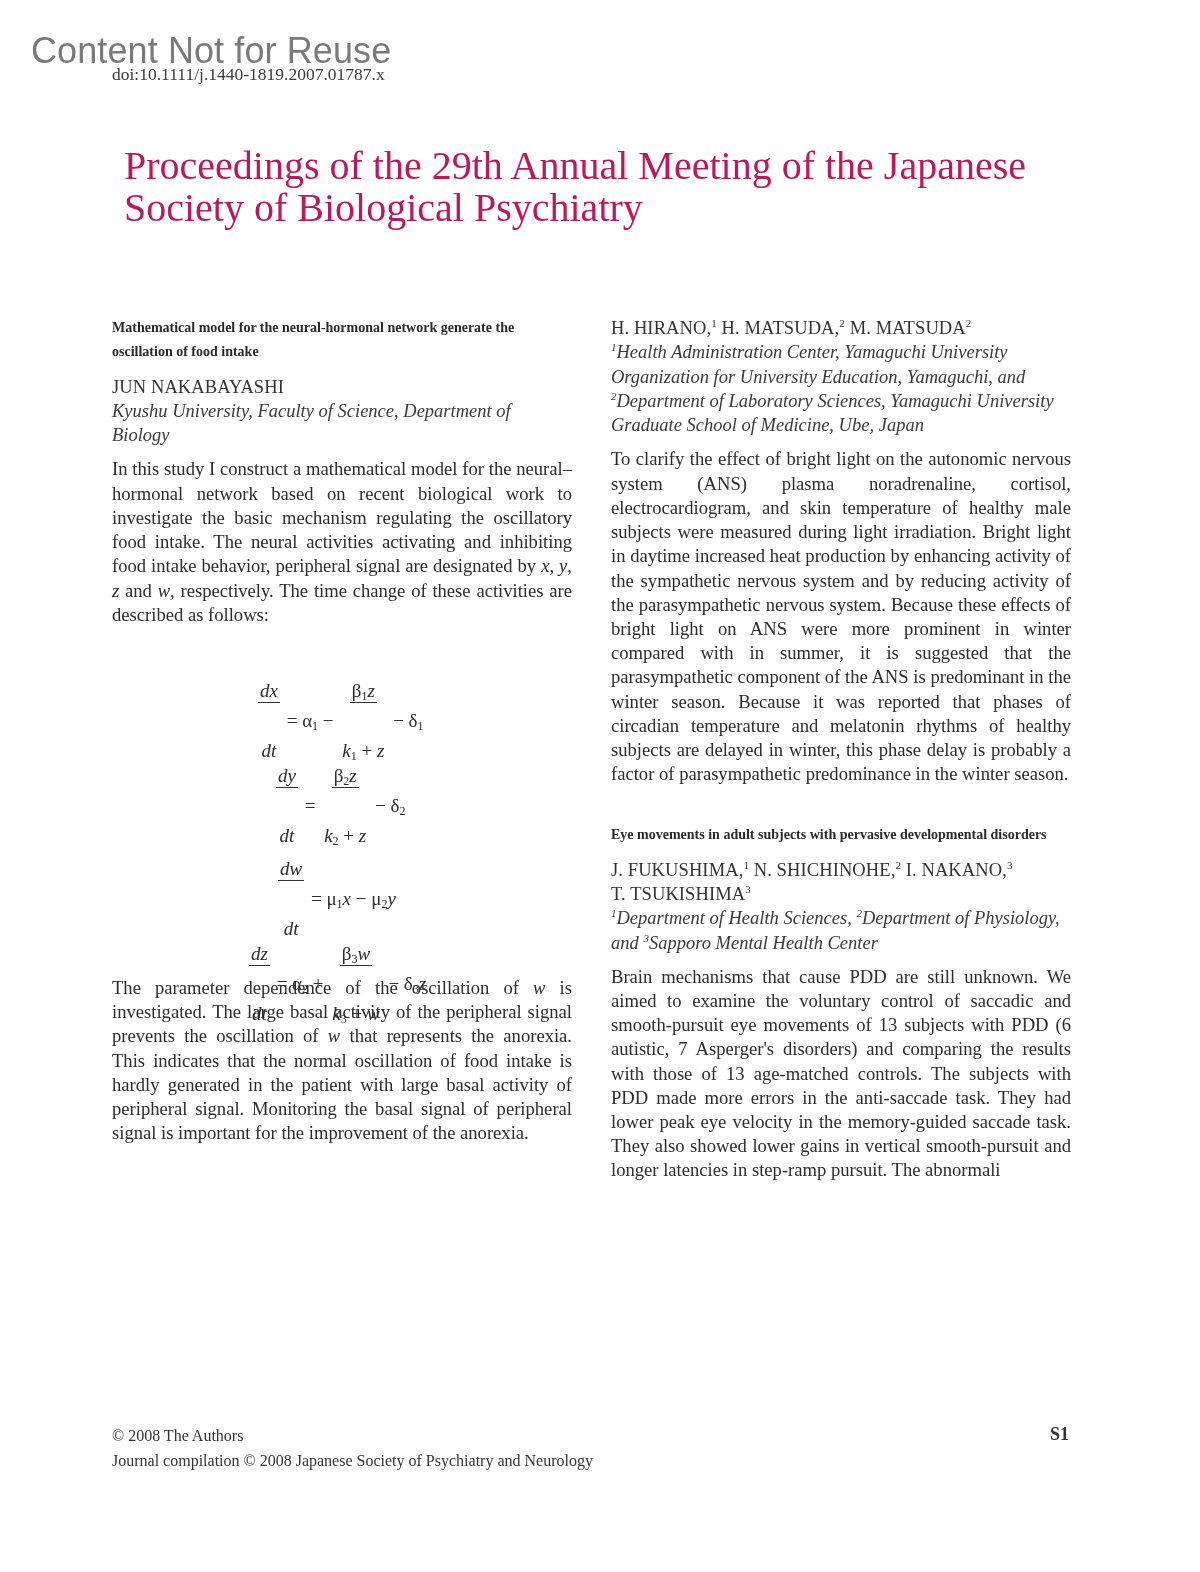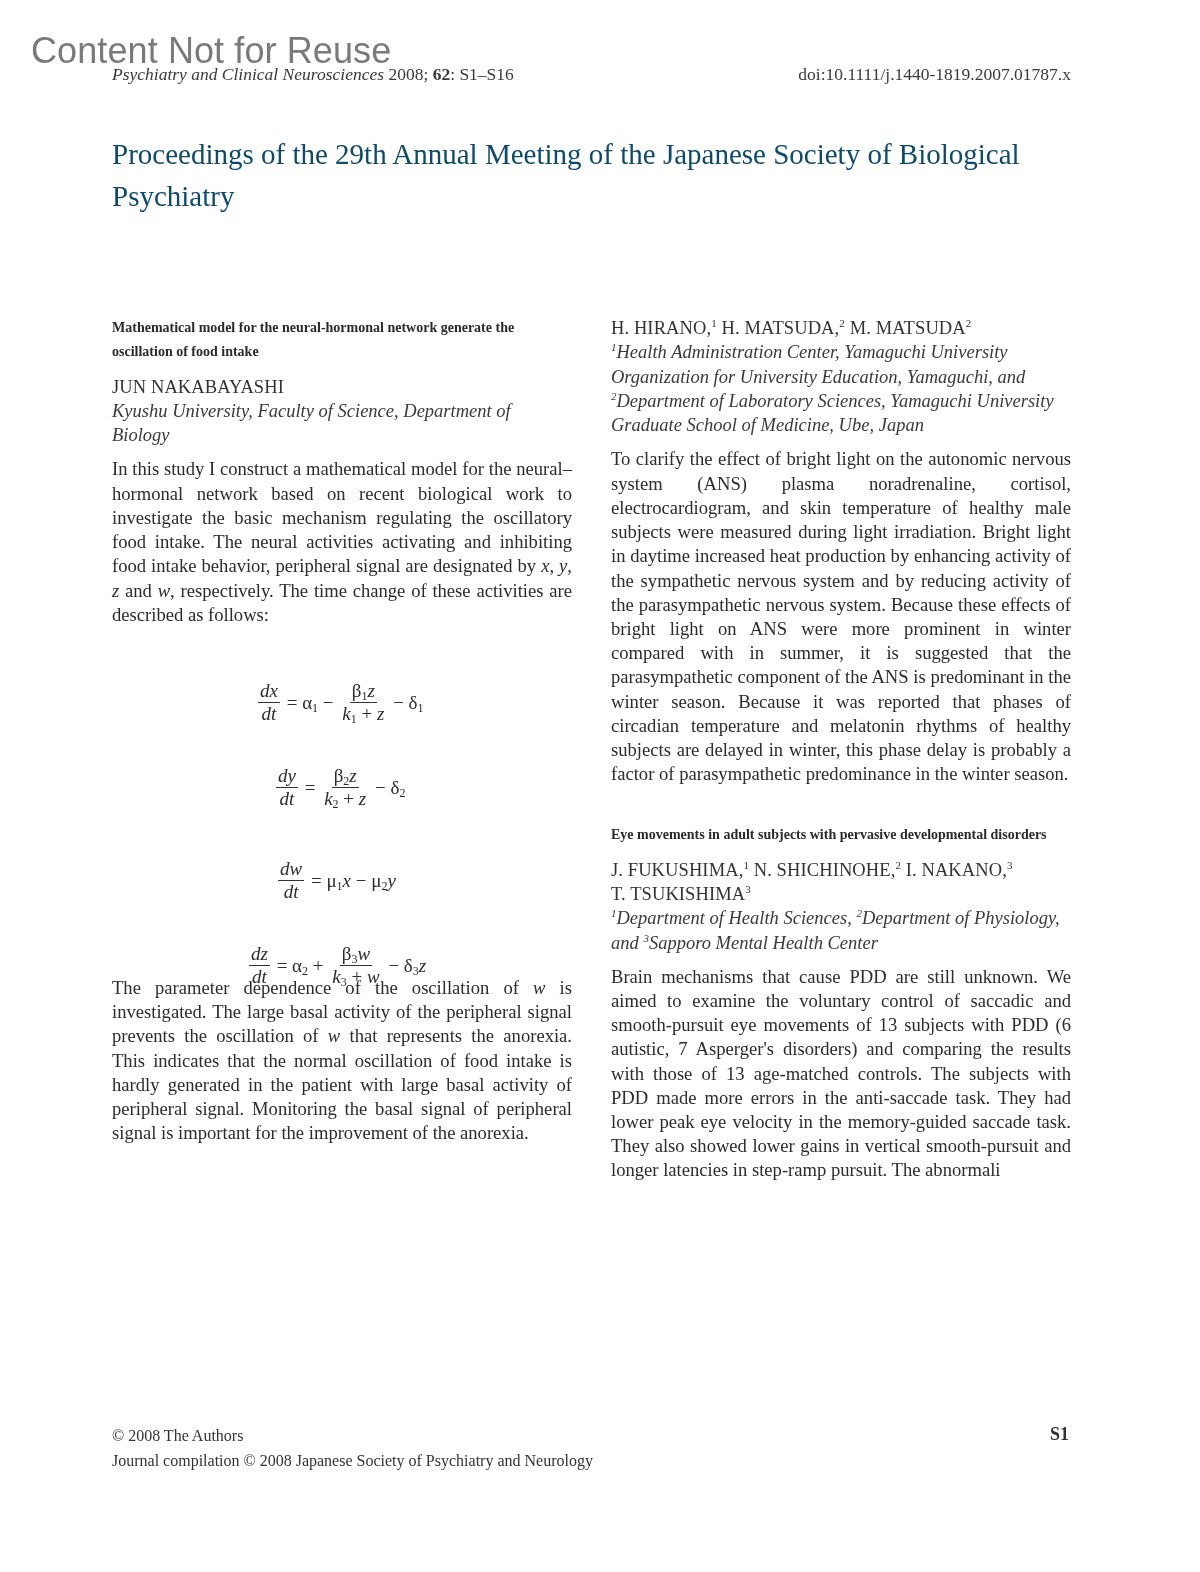--- a/index.html
+++ b/index.html
@@ -15,68 +15,63 @@
   }
   .running-head {
     position: absolute; top: 64px; left: 112px; right: 129px;
     font-size: 17.5px; color: #3a3a3a;
     display: flex; justify-content: space-between;
   }
   .running-head .journal i { font-style: italic; }
   .running-head .journal b { font-weight: bold; }
   .page-title {
     position: absolute; left: 112px; top: 133px; width: 940px;
-    font-size: 29px; line-height: 42px; color: #0c4a6e;
-    font-weight: normal; margin: 0;
+    font-size: 40px; line-height: 42px; color: #be185d;
+    font-weight: normal; margin: 12px;
   }
   .col { position: absolute; top: 316px; width: 460px; }
   .col.left { left: 112px; }
   .col.right { left: 611px; }
   .art-title {
     font-weight: bold; font-size: 14px; line-height: 24.3px; color: #2a2a2a;
     margin: 0 0 10px 0;
   }
   .authors { font-size: 18.5px; line-height: 24.3px; color: #333; letter-spacing: 0.1px; }
   .affil { font-style: italic; font-size: 18.5px; line-height: 24.3px; color: #3a3a3a; }
   .body-text {
     font-size: 18.6px; line-height: 24.2px; text-align: justify; color: #2c2c2c;
     margin-top: 10px;
   }
   .body-text i { font-style: italic; }
   sup { font-size: 11px; vertical-align: super; line-height: 0; }
   .eq {
     position: absolute; font-size: 19px; color: #2c2c2c;
     display: flex; align-items: center; white-space: nowrap;
   }
-  .frac { display: inline-flex; flex-direction: column; align-items: center; margin: 0 2px; }
+  .frac { display: inline-flex; flex-direction: column; align-items: center; margin: 0 2px; gap: 37px; }
   .frac .num { border-bottom: 1.3px solid #333; padding: 0 2px; line-height: 22px; }
   .frac .den { line-height: 22px; padding: 0 2px; }
   .eq i { font-style: italic; }
   .eq sub { font-size: 12px; vertical-align: -3px; line-height: 0; }
   .section-gap { height: 37px; }
   .footer-left {
     position: absolute; left: 112px; top: 1424px;
     font-size: 16px; line-height: 24.5px; color: #333;
   }
   .footer-page {
     position: absolute; right: 131px; top: 1424px;
     font-size: 18px; font-weight: bold; color: #333;
   }
 </style>
 </head>
 <body>
 
 <div class="watermark">Content Not for Reuse</div>
 
 <div class="running-head">
-  <span class="journal">
-    <i>Psychiatry and Clinical Neurosciences</i>
-    <span>2008;</span>
-    <b>62</b><span>: S1–S16</span>
-  </span>
   <span>doi:10.1111/j.1440-1819.2007.01787.x</span>
 </div>
 
 <h1 class="page-title">Proceedings of the 29th Annual Meeting of the Japanese Society of Biological Psychiatry</h1>
 
 <div class="col left">
   <div class="art-title">Mathematical model for the neural-hormonal network generate the oscillation of food intake</div>
   <div class="authors">JUN NAKABAYASHI</div>
   <div class="affil">Kyushu University, Faculty of Science, Department of Biology</div>
   <div class="body-text"><span>In this study I construct a mathematical model for the neural–hormonal network based on recent biological work to investigate the basic mechanism regulating the oscillatory food intake. The neural activities activating and inhibiting food intake behavior, peripheral signal are designated by </span><i>x</i>, <i>y</i>, <i>z</i> and <i>w</i><span>, respectively. The time change of these activities are described as follows:</span></div>

